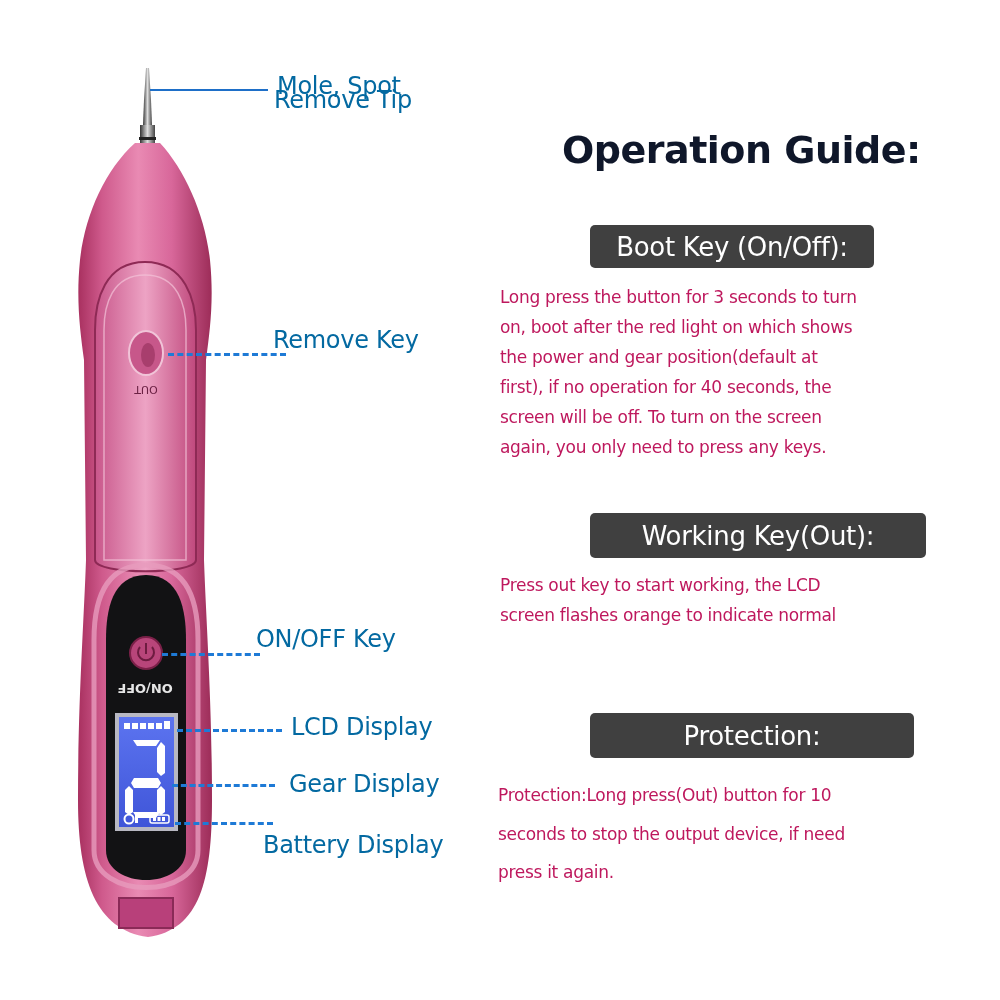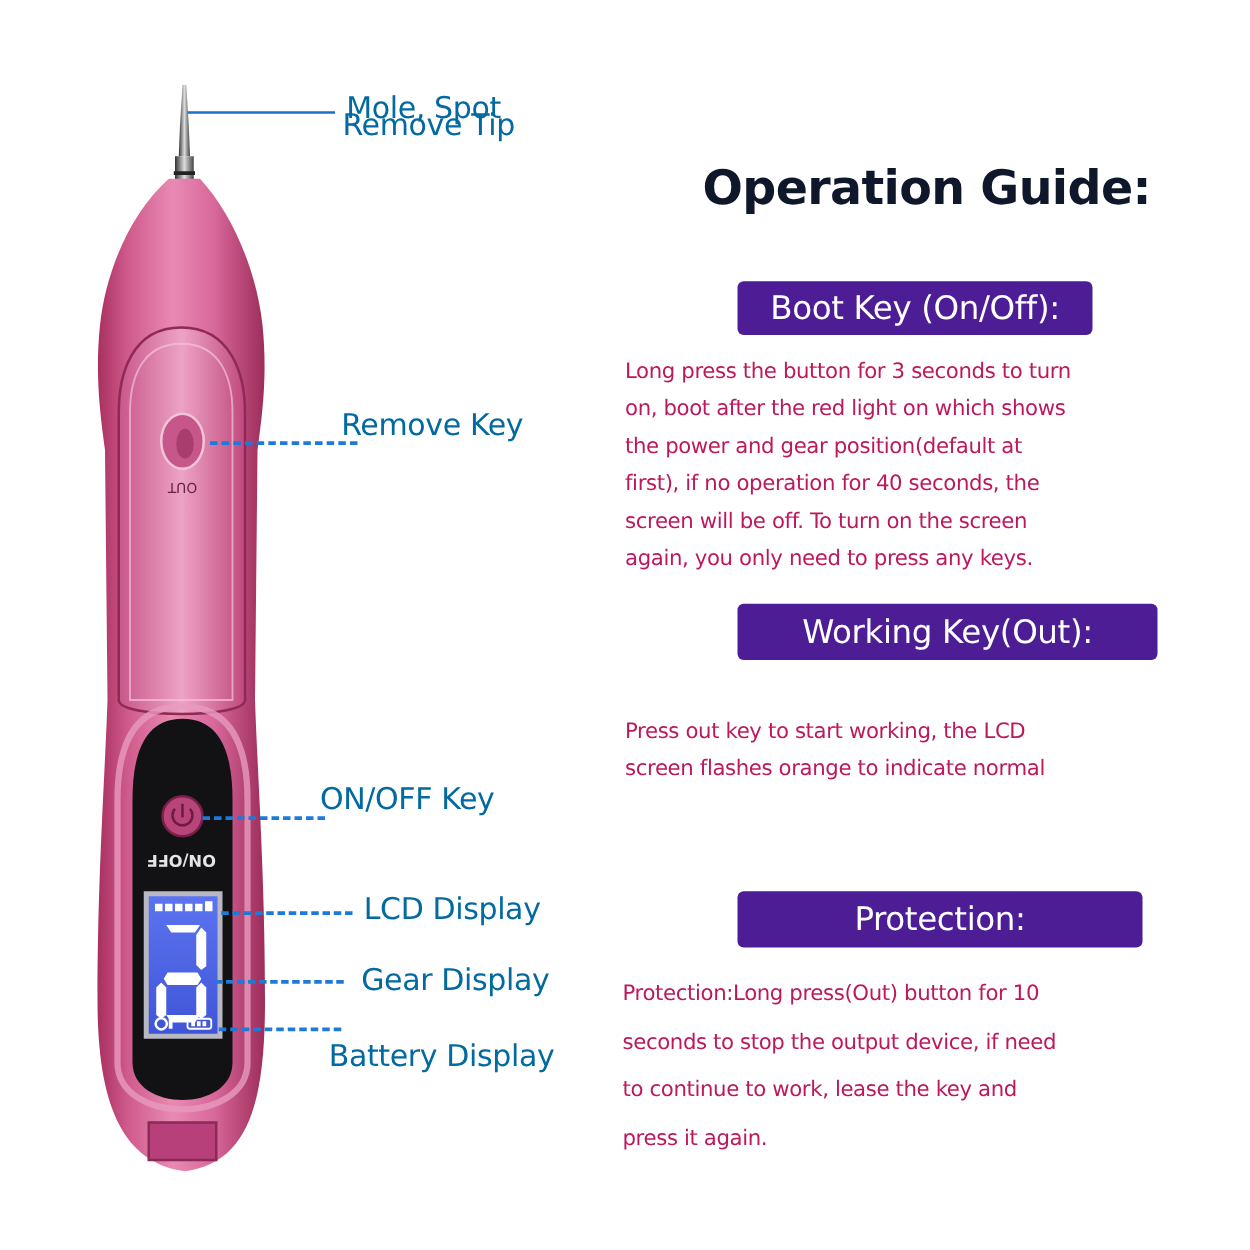--- a/index.html
+++ b/index.html
@@ -1,21 +1,21 @@
 <!DOCTYPE html>
 <html><head>
 <meta charset="utf-8">
 <style>
   html, body { margin: 0; padding: 0; background: #ffffff; }
   body { width: 1000px; height: 1000px; position: relative; overflow: hidden;
          font-family: "DejaVu Sans", "Liberation Sans", sans-serif; color: #111; }
   .abs { position: absolute; }
   .label { font-size: 24px; color: #0369a1; white-space: nowrap; line-height: 1; letter-spacing: -0.3px; }
   .guide-title { left: 562px; top: 128px; font-size: 38px; font-weight: bold; color: #0f172a; letter-spacing: -0.5px; white-space: nowrap; }
-  .pill { background: #4c1d95; color: #fff; border-radius: 5px; display: flex; align-items: center; justify-content: center;
+  .pill { background: #404040; color: #fff; border-radius: 5px; display: flex; align-items: center; justify-content: center;
           font-size: 26px; white-space: nowrap; letter-spacing: -0.3px; }
   .para { font-size: 17px; line-height: 30px; color: #be185d; width: 470px; letter-spacing: -0.3px; }
   .para.loose { line-height: 38.5px; }
   .leader { position: absolute; height: 0; border-top: 3px dashed #1e7ad6; }
   .leader.solid { border-top: 2px solid #1e6fc8; }
 </style>
 </head>
 <body>
 
 <svg class="abs" style="left:0;top:0" width="260" height="1000" viewBox="0 0 260 1000">
@@ -126,25 +126,24 @@
 <div class="abs pill" style="left:590px; top:225px; width:284px; height:43px;">Boot Key (On/Off):</div>
 <div class="abs para" style="left:500px; top:282px;">
   <div>Long press the button for 3 seconds to turn</div>
   <div>on, boot after the red light on which shows</div>
   <div>the power and gear position(default at</div>
   <div>first), if no operation for 40 seconds, the</div>
   <div>screen will be off. To turn on the screen</div>
   <div>again, you only need to press any keys.</div>
 </div>
 
-<div class="abs pill" style="left:590px; top:483px; width:336px; height:45px;">Working Key(Out):</div>
+<div class="abs pill" style="left:590px; top:513px; width:336px; height:45px;">Working Key(Out):</div>
 <div class="abs para" style="left:500px; top:570px;">
   <div>Press out key to start working, the LCD</div>
   <div>screen flashes orange to indicate normal</div>
 </div>
 
 <div class="abs pill" style="left:590px; top:713px; width:324px; height:45px;">Protection:</div>
 <div class="abs para loose" style="left:498px; top:776px;">
   <div>Protection:Long press(Out) button for 10</div>
   <div>seconds to stop the output device, if need</div>
-  <div>to continue to work, lease the key and</div>
   <div>press it again.</div>
 </div>
 
 </body></html>

